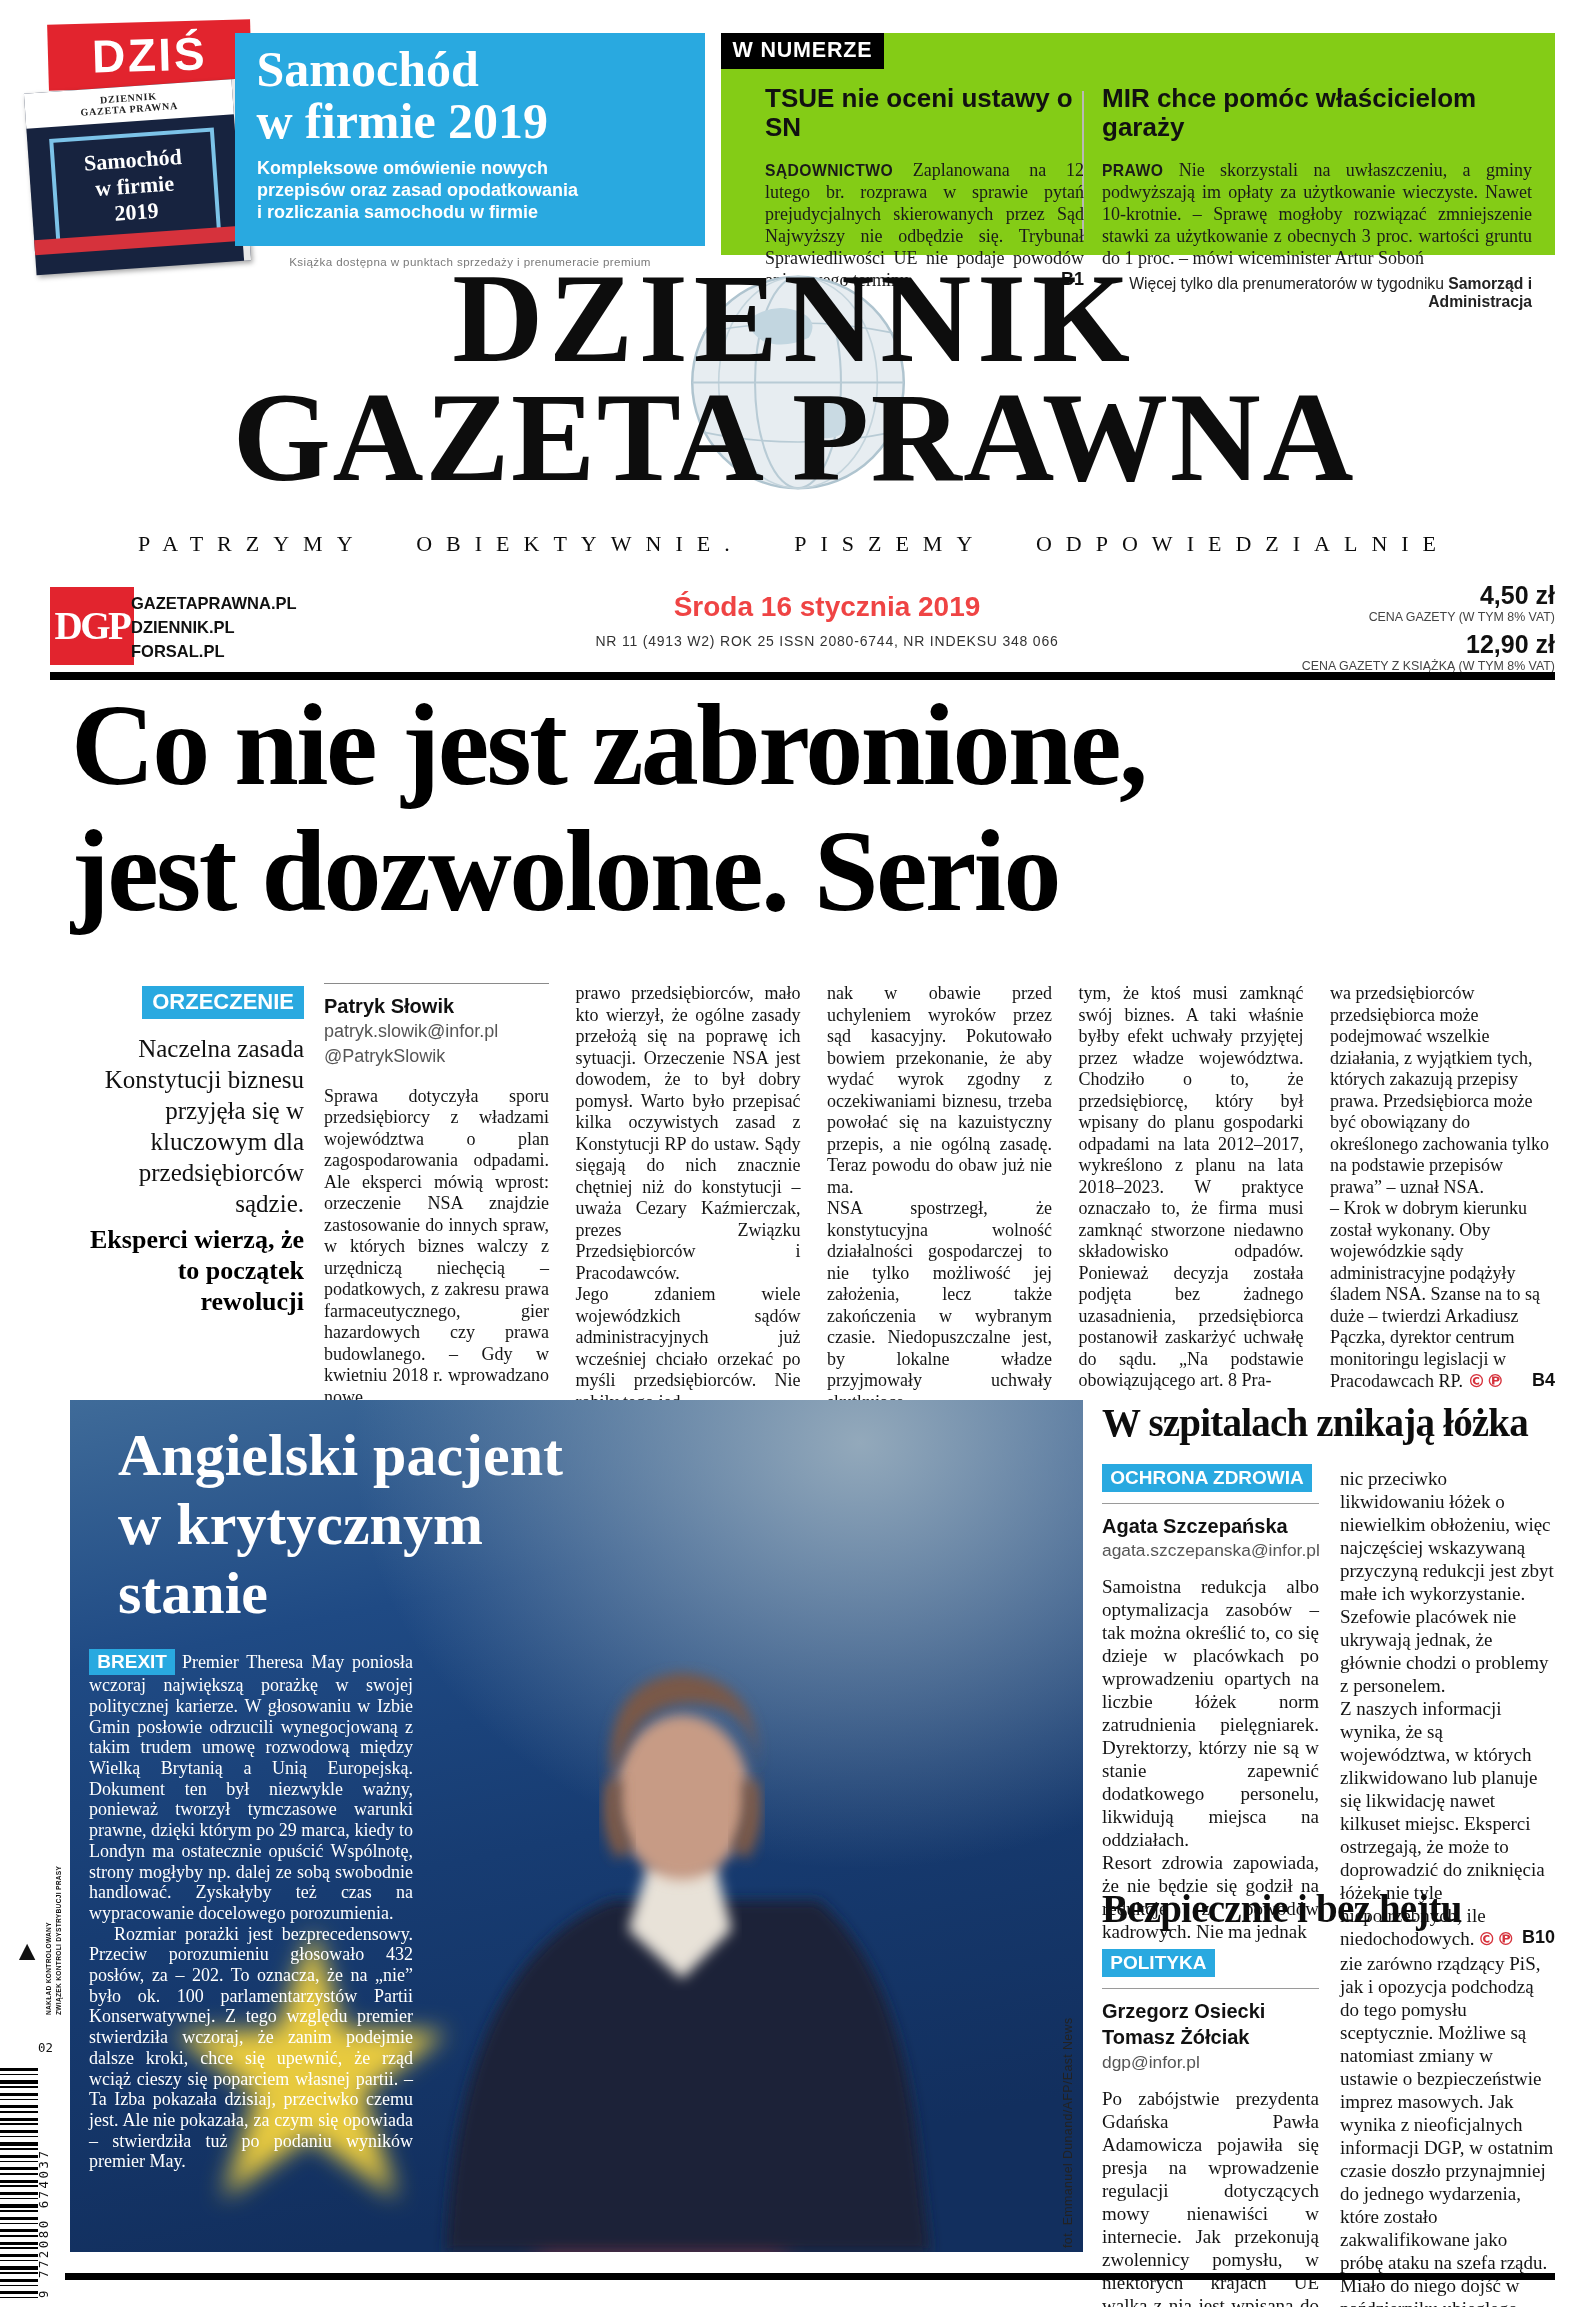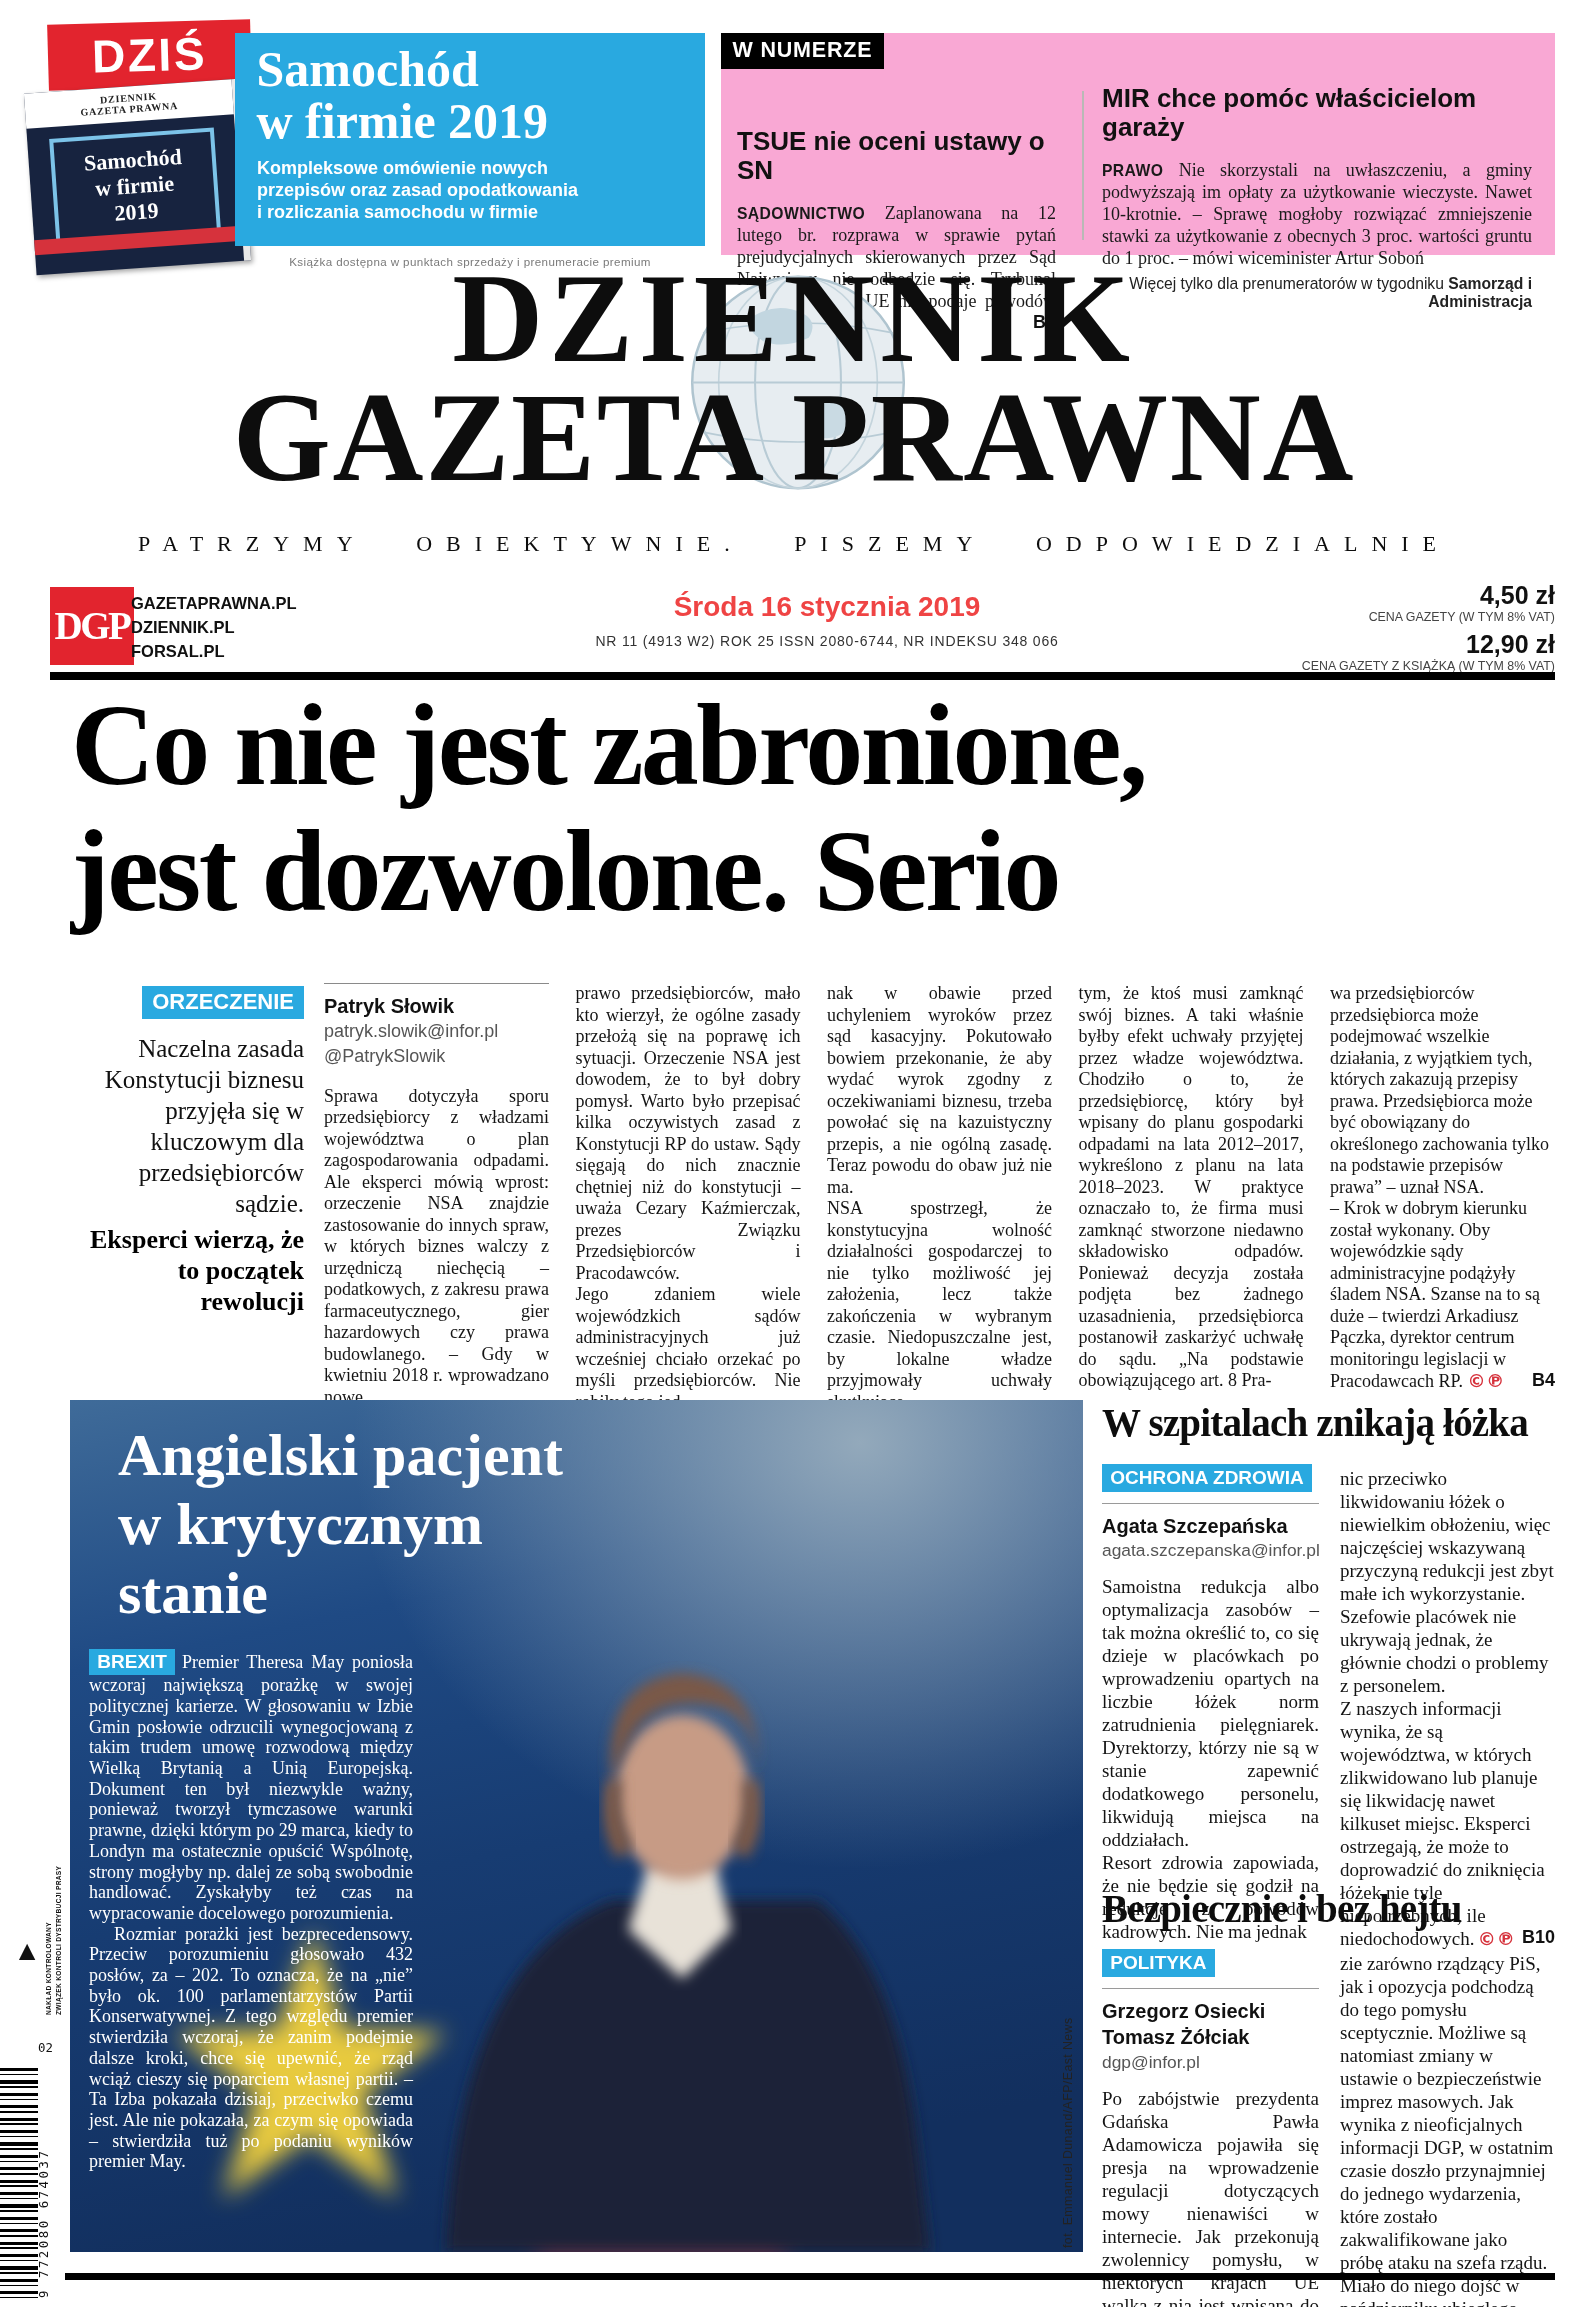--- a/index.html
+++ b/index.html
@@ -21,25 +21,25 @@
   .book-frame{margin:11.6px 21.5px 0;border:4.1px solid #7cc3e8;padding:10px 3.3px 11.6px;text-align:center;
         color:#fff;font:bold 22px/26px "Liberation Serif",serif;}
   .book-red{position:absolute;left:0;bottom:20px;width:100%;height:15px;background:#d6323c;}
   .promo{left:235px;top:33px;width:470px;height:213px;background:#29a9e0;color:#fff;}
   .promo-title{padding:10px 0 0 21.5px;font:bold 50px/52px "Liberation Serif",serif;}
   .promo-sub{padding:10px 0 0 22px;font:bold 18px/22px "Liberation Sans",sans-serif;}
   .promo-note{left:235px;top:255px;width:470px;text-align:center;
         font:11.6px "Liberation Sans",sans-serif;color:#7a7a7a;letter-spacing:0.4px;}
 
   
-  .wnum{left:721px;top:33px;width:834px;height:222px;background:#f9a8d4;}
+  .wnum{left:721px;top:33px;width:834px;height:222px;background:#84cc16;}
   .wnum-badge{position:absolute;left:0;top:0;background:#000;color:#fff;
         font:bold 21.5px "Liberation Sans",sans-serif;padding:5px 11.6px 5.8px;letter-spacing:0.8px;}
   .wn-col{position:absolute;top:51px;}
-  .wn-a{left:16px;width:319px;margin-top:43px;}
+  .wn-a{left:44px;width:319px;}
   .wn-b{left:381px;width:430px;}
   .wn-div{position:absolute;left:361px;top:58px;height:149px;width:1.7px;background:#b9b9b6;}
   .wn-title{font:bold 26px/29px "Liberation Sans",sans-serif;color:#111;margin-bottom:16.5px;}
   .wn-body{font:18px/22px "Liberation Serif",serif;color:#1a1a1a;}
   .kicker{font:bold 15.7px "Liberation Sans",sans-serif;letter-spacing:0.4px;}
   .pg{float:right;font:bold 18px "Liberation Sans",sans-serif;color:#111;}
   .wn-note{margin-top:6.6px;text-align:right;font:15.7px "Liberation Sans",sans-serif;color:#222;}
   .wn-note b{font-weight:bold;}
 
   

